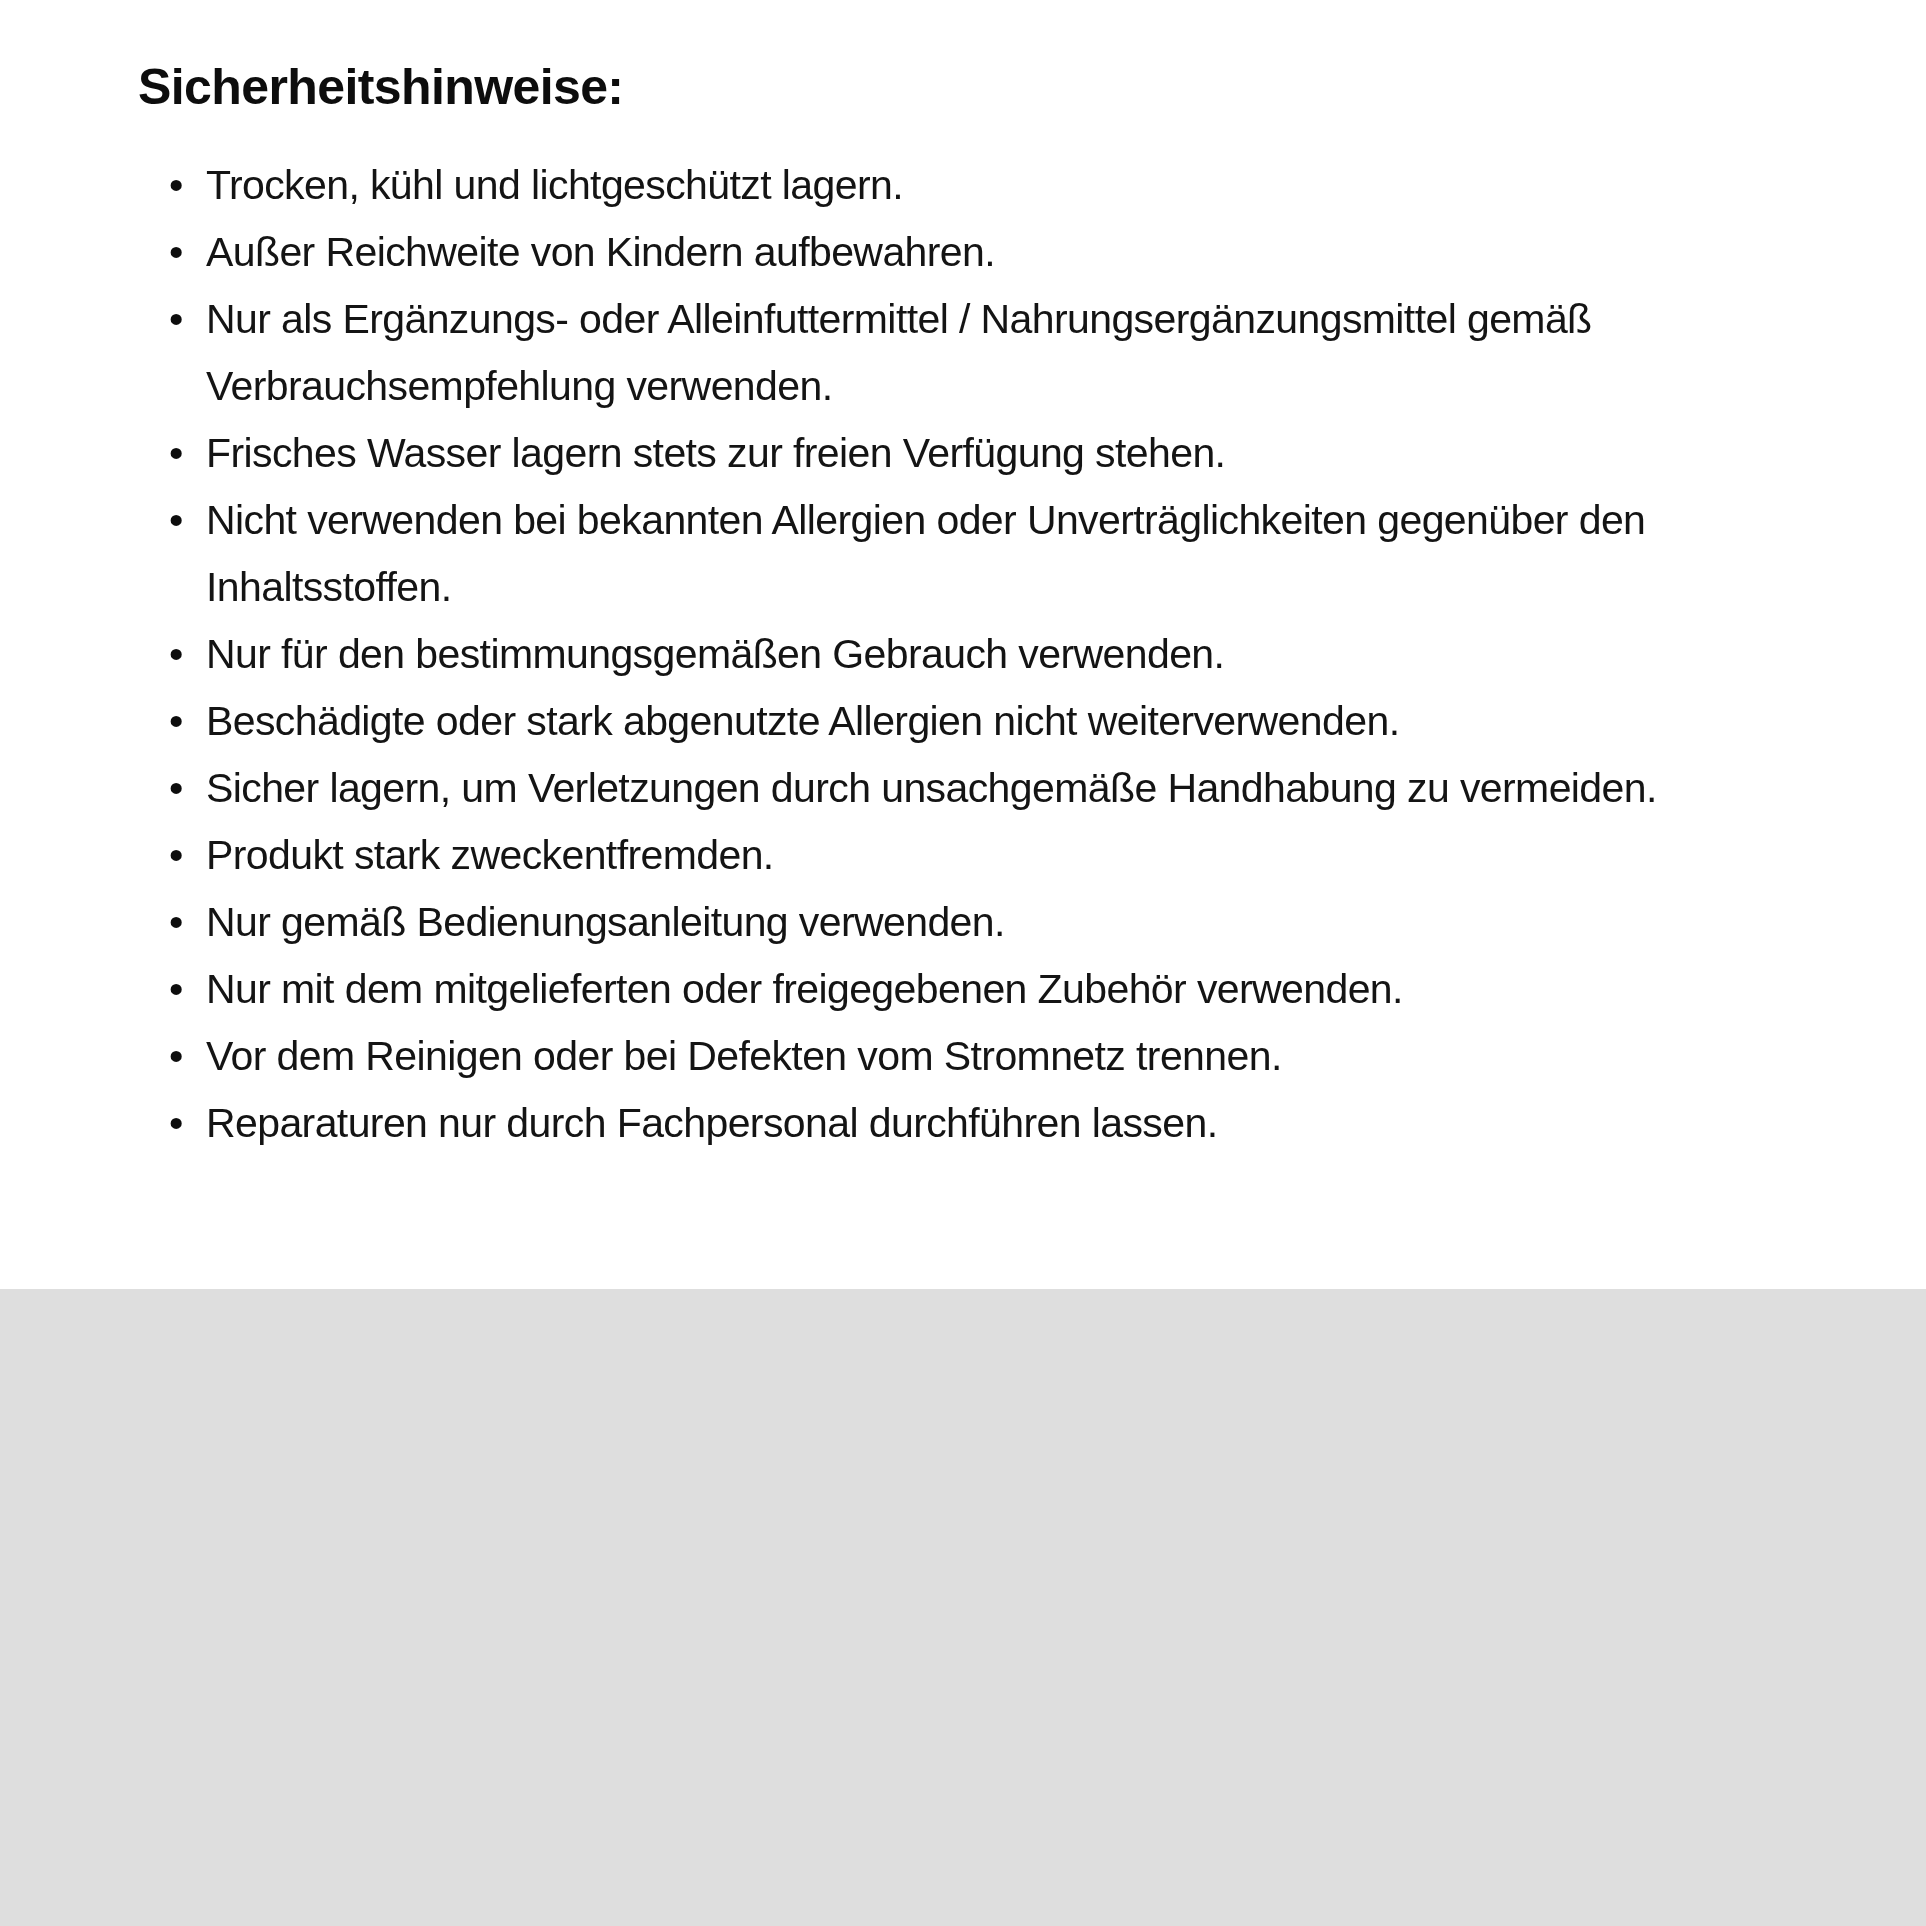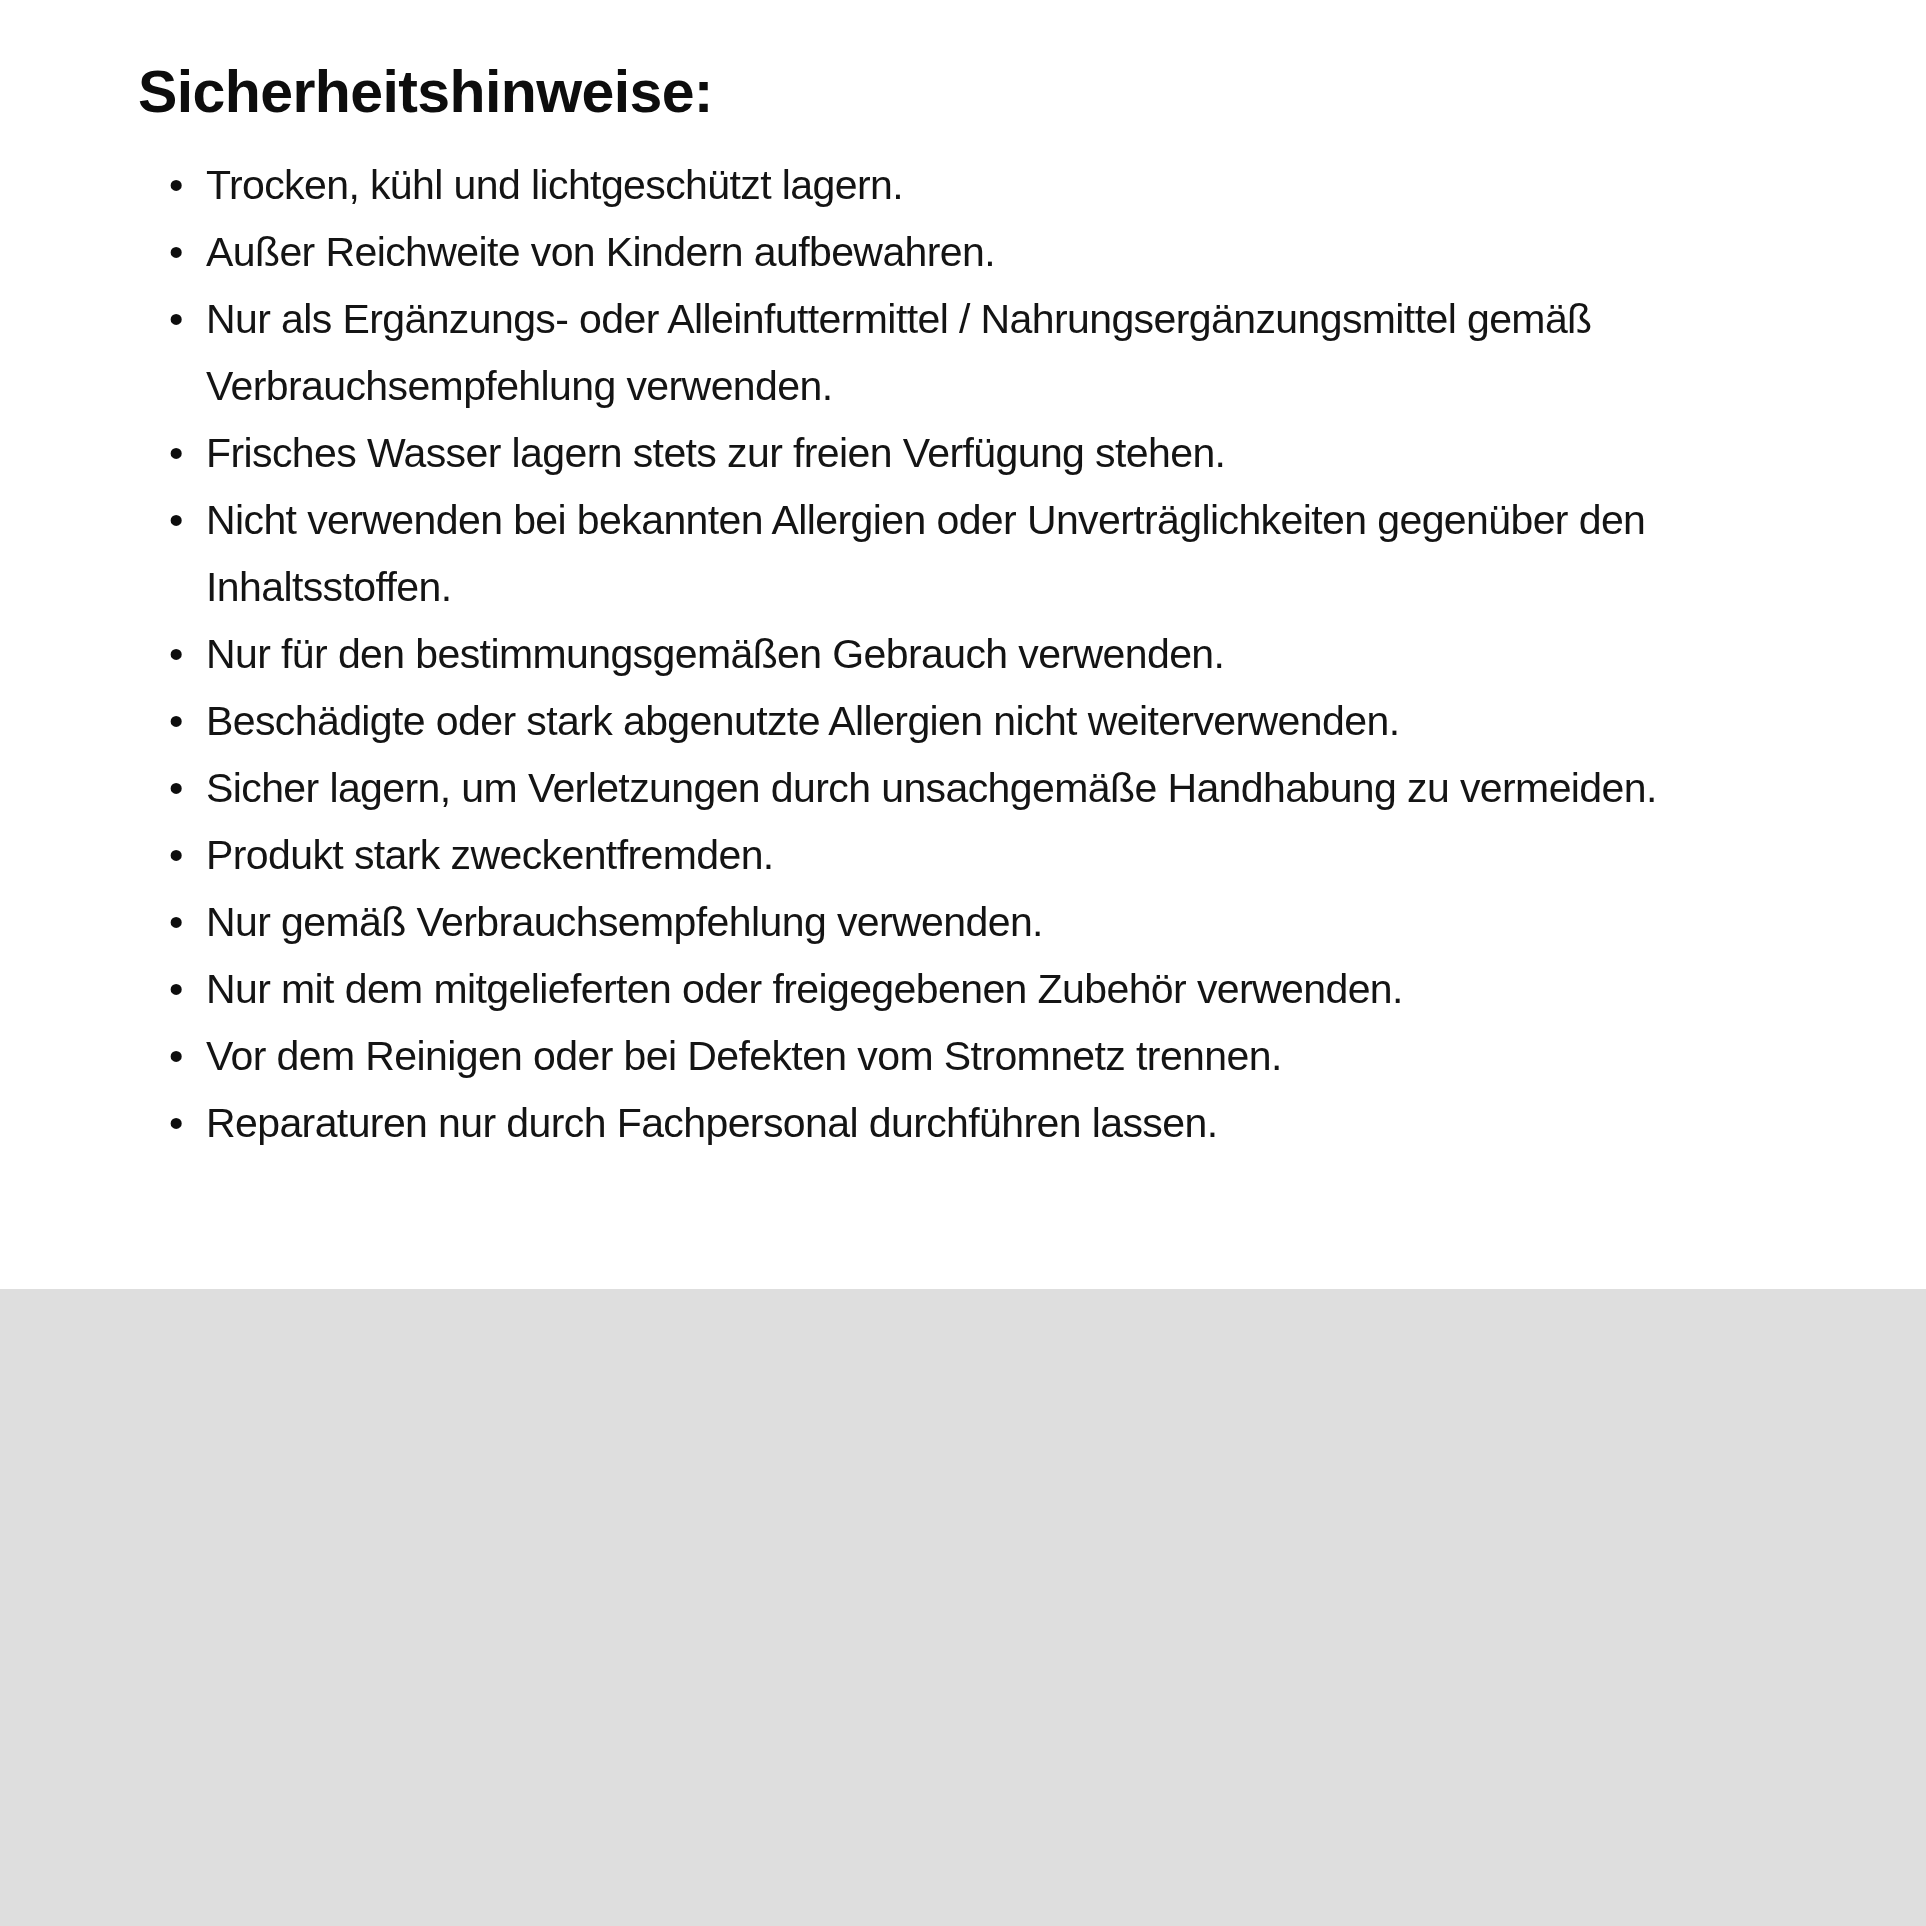--- a/index.html
+++ b/index.html
@@ -16,21 +16,21 @@
     width: 1926px;
     height: 1926px;
     overflow: hidden;
     background: #ffffff;
   }
   .de-title {
     position: absolute;
     left: 138px;
     top: 58px;
     margin: 0;
-    font-size: 59px;
+    font-size: 50px;
     font-weight: 700;
     letter-spacing: -0.6px;
     color: #0d0d0d;
   }
   ul.blist {
     list-style: none;
     margin: 0;
     padding: 0;
   }
   ul.blist li {
@@ -103,21 +103,21 @@
     <li>
         <span class="m">•</span>
         <span class="t">Sicher lagern, um Verletzungen durch unsachgemäße Handhabung zu vermeiden.</span>
       </li>
     <li>
         <span class="m">•</span>
         <span class="t">Produkt stark zweckentfremden.</span>
       </li>
     <li>
         <span class="m">•</span>
-        <span class="t">Nur gemäß Verbrauchsempfehlung verwenden.</span>
+        <span class="t">Nur gemäß Bedienungsanleitung verwenden.</span>
       </li>
     <li>
         <span class="m">•</span>
         <span class="t">Nur mit dem mitgelieferten oder freigegebenen Zubehör verwenden.</span>
       </li>
     <li>
         <span class="m">•</span>
         <span class="t">Vor dem Reinigen oder bei Defekten vom Stromnetz trennen.</span>
       </li>
     <li>

